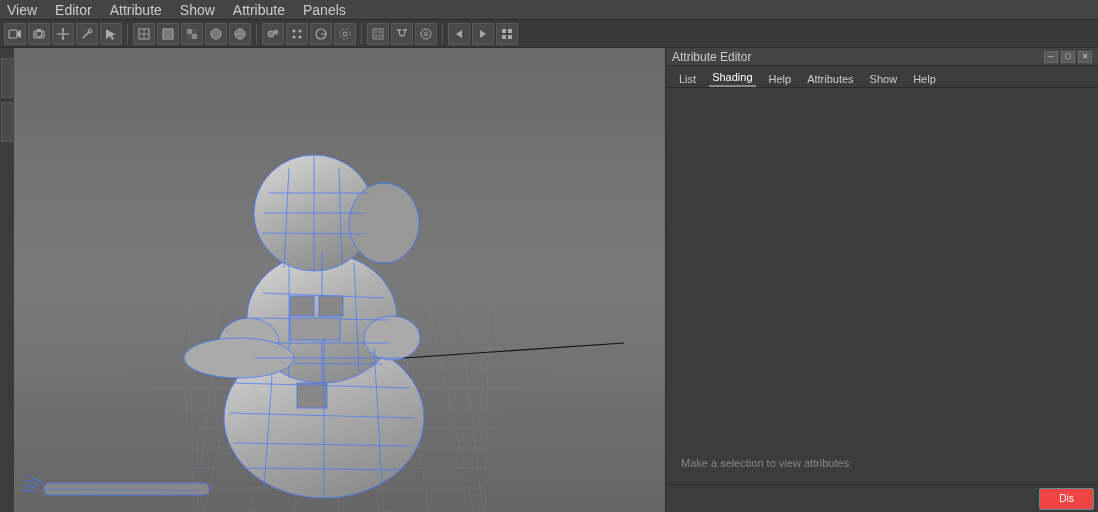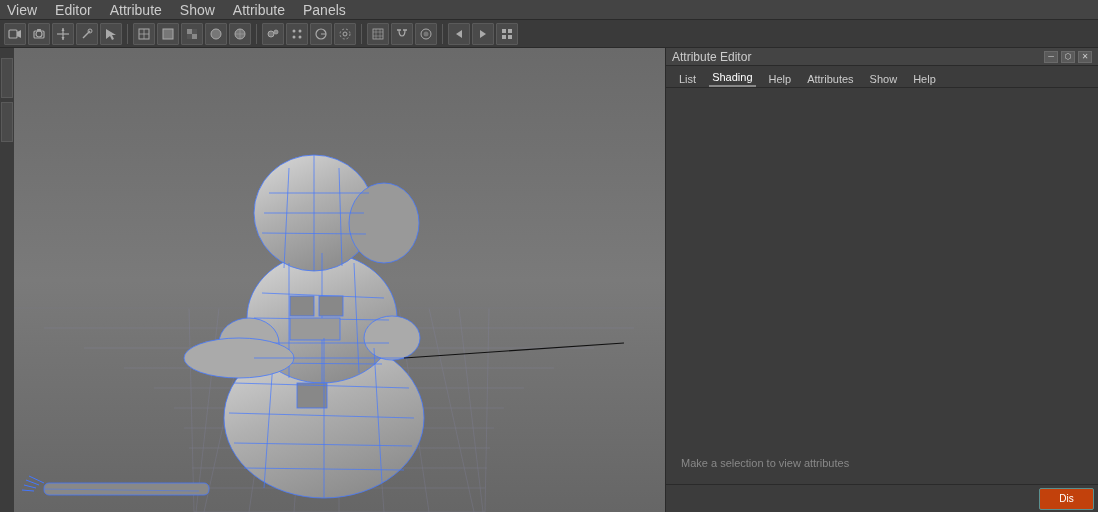--- a/index.html
+++ b/index.html
@@ -472,17 +472,17 @@
       <span class="attr-menu-item">Attributes</span>
       <span class="attr-menu-item">Show</span>
       <span class="attr-menu-item">Help</span>
     </div>
 
     <div class="attr-content">
       <span class="attr-hint">Make a selection to view attributes</span>
     </div>
 
     <div style="position:relative; height:28px; background:#3c3c3c; border-top:1px solid #2a2a2a; display:flex; align-items:center; justify-content:flex-end; padding-right:4px;">
-      <div style="width:55px; height:22px; background:#c2410c; border:1px solid #5a9090; display:flex; align-items:center; justify-content:center; cursor:pointer; font-size:10px; color:#fff; border-radius:2px;">Dis</div>
+      <div style="width:55px; height:22px; background:#ef4444; border:1px solid #5a9090; display:flex; align-items:center; justify-content:center; cursor:pointer; font-size:10px; color:#fff; border-radius:2px;">Dis</div>
     </div>
   </div>
 
 </div>
 
 </body></html>

